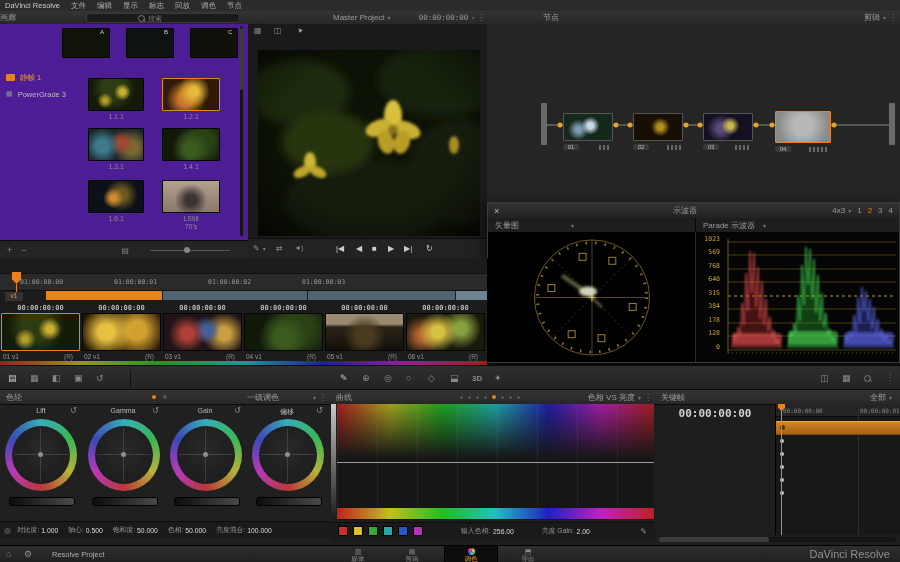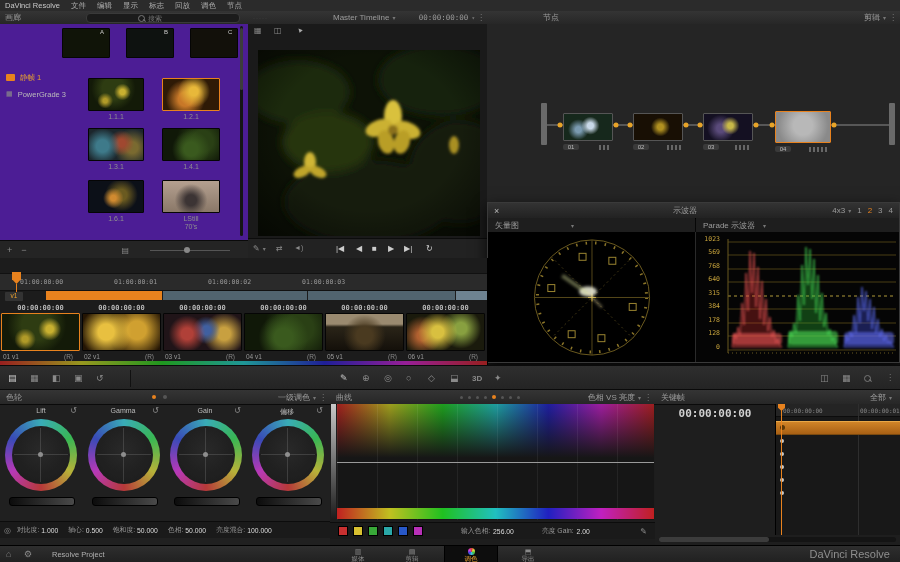--- a/index.html
+++ b/index.html
@@ -56,30 +56,30 @@
     <span>文件</span>
     <span>编辑</span>
     <span>显示</span>
     <span>标志</span>
     <span>回放</span>
     <span>调色</span>
     <span>节点</span>
   </div>
 
   <div class="p hdr f" style="left:0;top:11px;width:248px;height:13px;">
-    <span class="ht" style="margin-left:5px;">画廊</span>
+    <span class="ht" style="">画廊</span>
     <span class="p f" style="left:86px;top:2px;width:152px;height:8px;background:#1b1b1b;border:1px solid #3a3a3a;border-radius:4px;justify-content:center;gap:3px;">
       <span class="mag"></span>
       <input style="background: transparent; border: none; color: rgb(136, 136, 136); font-size: 7px; width: 40px; padding: 0px;" placeholder="搜索">
     </span>
   </div>
   <div class="p hdr f" style="left:248px;top:11px;width:239px;height:13px;">
     <span style="color:#555;font-size:6px;margin-left:5px;letter-spacing:1px;">·····</span>
     <span class="ht f" style="position:absolute;left:85px;">
-      <span>Master Timeline</span>
+      <span>Master Project</span>
       <span class="caret">▾</span>
     </span>
     <span class="ht f tc" style="position:absolute;right:12px;font-size:7.5px;">
       <span>00:00:00:00</span>
       <span class="caret">▾</span>
     </span>
     <span class="dots3" style="position:absolute;right:2px;">⋮</span>
   </div>
   <div class="p hdr f" style="left:487px;top:11px;width:413px;height:13px;">
     <span class="ht" style="margin-left:56px;">节点</span>
@@ -385,21 +385,21 @@
     <span class="ic" style="position:absolute;left:842px;top:7px;font-size:9px;">▦</span>
     <span class="mag" style="position:absolute;left:864px;top:9px;"></span>
     <span class="dots3" style="position:absolute;left:886px;top:7px;">⋮</span>
   </div>
 
   <div class="p" style="left:0;top:390px;width:330px;height:155px;background:#202020;border-right:1px solid #000;">
     <div class="p hdr f" style="left:0;top:0;width:330px;height:14px;">
       <span class="ht" style="margin-left:6px;">色轮</span>
       <span style="position:absolute;left:152px;width:4px;height:4px;border-radius:50%;background:#e8821e;"></span>
       <span style="position:absolute;left:163px;width:4px;height:4px;border-radius:50%;background:#555;"></span>
-      <span class="ht f" style="position:absolute;right:14px;">
+      <span class="ht f" style="position:absolute;right:14px;gap:31px;">
         <span>一级调色</span>
         <span class="caret">▾</span>
       </span>
       <span class="dots3" style="position:absolute;right:3px;">⋮</span>
     </div>
 
     <span class="lbl" style="left:0;top:17px;width:82px;color:#bbb;">Lift</span>
     <span class="ic" style="position:absolute;left:70px;top:16px;font-size:8px;">↺</span>
     <span class="lbl" style="left:82px;top:17px;width:82px;color:#bbb;">Gamma</span>
     <span class="ic" style="position:absolute;left:152px;top:16px;font-size:8px;">↺</span>

